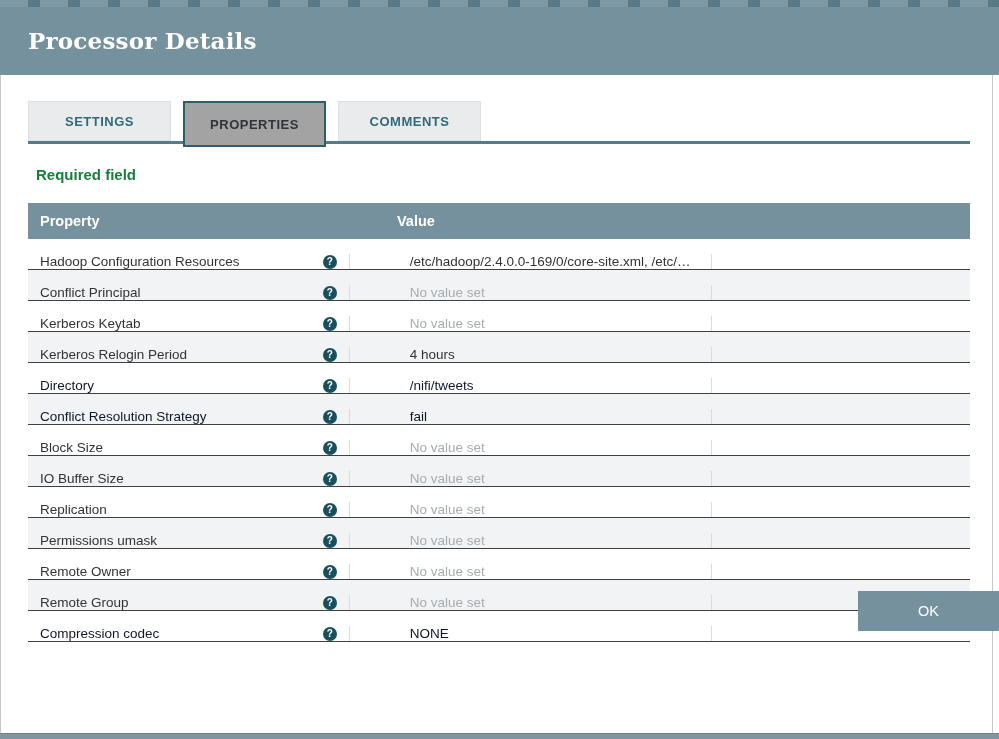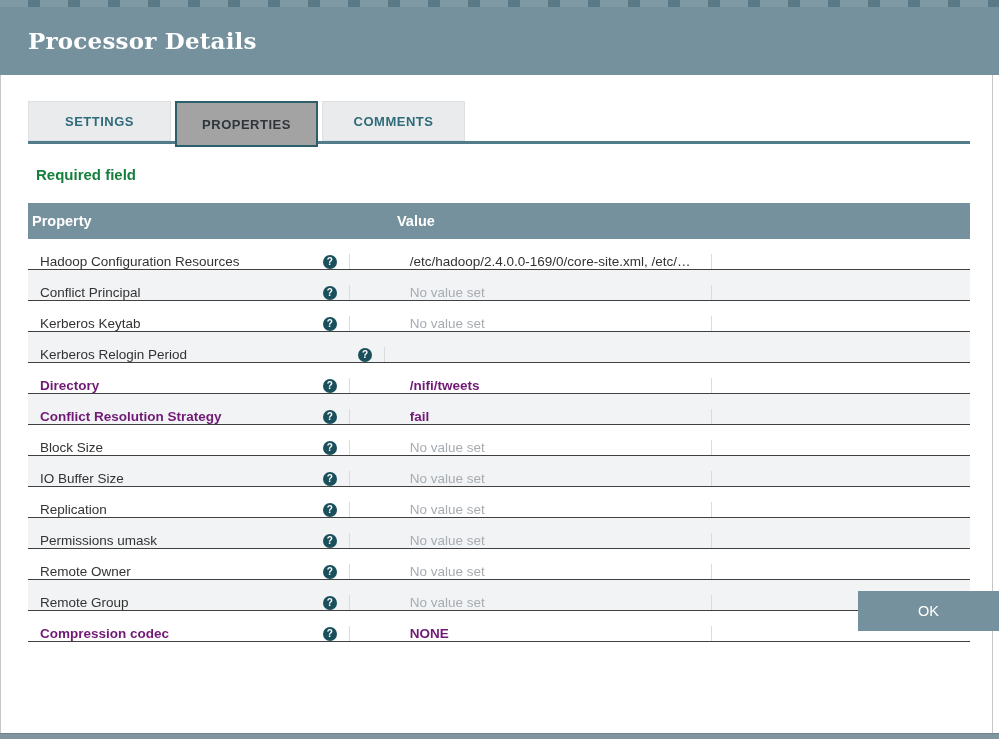--- a/index.html
+++ b/index.html
@@ -19,43 +19,43 @@
 
   
   .edge-left  { position:absolute; left:0;  top:75px; width:1px; height:658px; background:#C6C6C6; }
   .edge-right { position:absolute; left:992px; top:75px; width:1px; height:658px; background:#C6C6C6; }
   .bottom-strip { position:absolute; left:0; top:733px; width:999px; height:6px;
     background:#8195A1; border-top:1px solid #6F838F; }
 
   
   .tab-bar { position:absolute; left:28px; top:101px; width:942px; height:46px; }
   .tab-underline { position:absolute; left:0; top:40px; width:942px; height:3px; background:#517C8A; z-index:0; }
-  .tab-strip { position:absolute; left:0; top:0; display:flex; gap:4px; z-index:1; }
+  .tab-strip { position:absolute; left:0; top:0; display:flex; gap:12px; z-index:1; }
   .tab { width:143px; height:40px; display:flex; align-items:center; justify-content:center;
     background:#E9EBEC; border:1px solid #DEE1E3; cursor:pointer;
     font-size:13px; font-weight:bold; letter-spacing:.5px; color:#2F6B7A; }
   .tab.active { height:46px; background:#a3a3a3; border:2px solid #2D5F6B; color:#2F353A; }
 
   .required-note { position:absolute; left:36px; top:166px; font-size:15px; font-weight:bold; color:#15803d; }
 
   
   .ptable { position:absolute; left:28px; top:203px; width:942px; }
   .thead { display:flex; height:36px; background:#76919E; align-items:center;
            color:#ffffff; font-weight:bold; font-size:14.5px; }
-  .thead .hc1 { width:357px; padding-left:4px; }
+  .thead .hc1 { width:357px; padding-left:12px; }
   .thead .hc2 { width:350px; padding-left:12px; }
   .thead .hc3 { width:235px; }
   .row { display:flex; height:31px; border-bottom:1px solid #404040; background:#ffffff;
          font-size:13.5px; color:#333333; align-items:flex-end;gap:48px; }
   .row:nth-child(even) { background:#F1F3F4; }
   .cell { display:flex; align-items:center; }
   .c1 { width:357px; padding:0 12px; justify-content:space-between; border-right:1px solid #D8DCDE; }
   .c2 { width:350px; padding-left:12px; border-right:1px solid #D8DCDE; }
   .c3 { width:235px; }
-  .row.required .pname, .row.required .pvalue { font-weight:bold; color:#701a75; }
+  .row.required .pname, .row.required .pvalue { font-weight:normal; color:#0f172a; }
   .pvalue.unset { color:#A7ACB1; }
   .help { width:14px; height:14px; min-width:14px; border-radius:50%; background:#1A505C; color:#ffffff;
     display:flex; align-items:center; justify-content:center;
     font-size:10px; font-weight:bold; cursor:default; }
 
   
   .ok-btn { position:absolute; right:0; bottom:6px; width:141px; height:40px; background:#76919E;
     border:none; color:#ffffff; font-family:"Liberation Sans", sans-serif;
     font-size:14.5px; font-weight:normal; cursor:pointer; z-index:2; }
 </style>
@@ -131,20 +131,23 @@
       <span class="pvalue unset">No value set</span>
     </div>
     <div class="cell c3"></div>
   </div>
 
   <div class="row">
     <div class="cell c1">
       <span class="pname">Kerberos Relogin Period</span>
       <span class="help">?</span>
     </div>
+    <div class="cell c2">
+      <span class="pvalue">4 hours</span>
+    </div>
     <div class="cell c3"></div>
   </div>
 
   <div class="row required">
     <div class="cell c1">
       <span class="pname">Directory</span>
       <span class="help">?</span>
     </div>
     <div class="cell c2">
       <span class="pvalue">/nifi/tweets</span>

